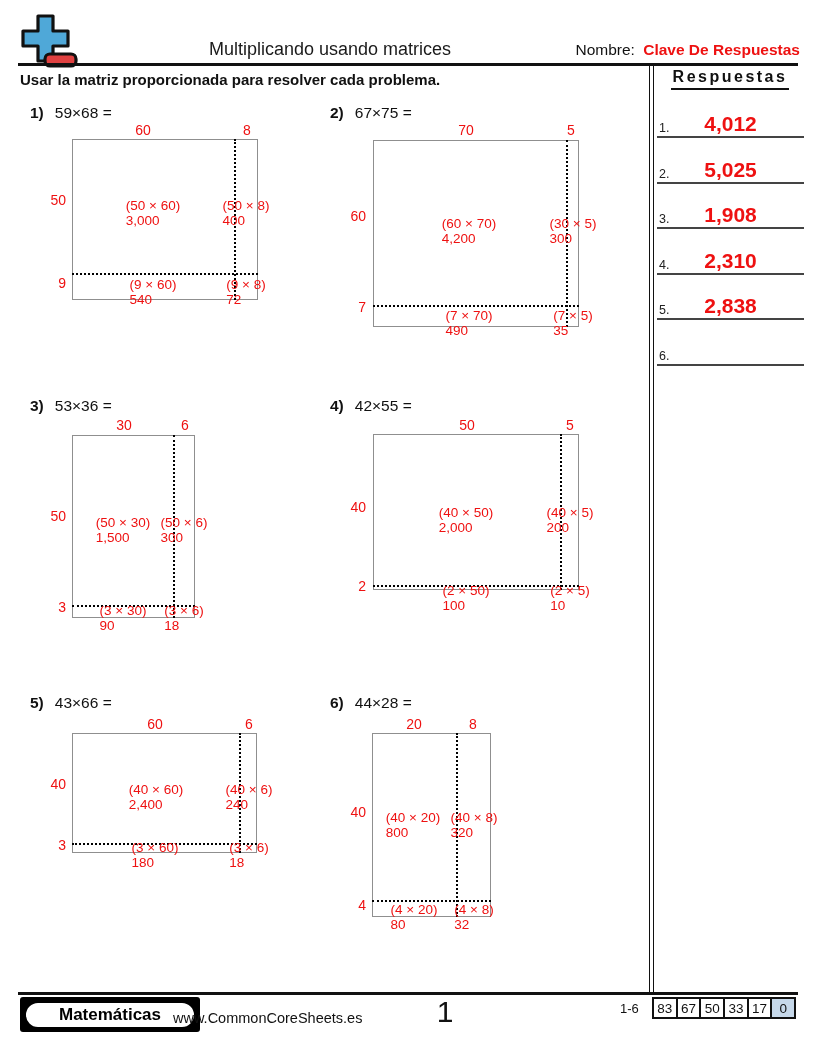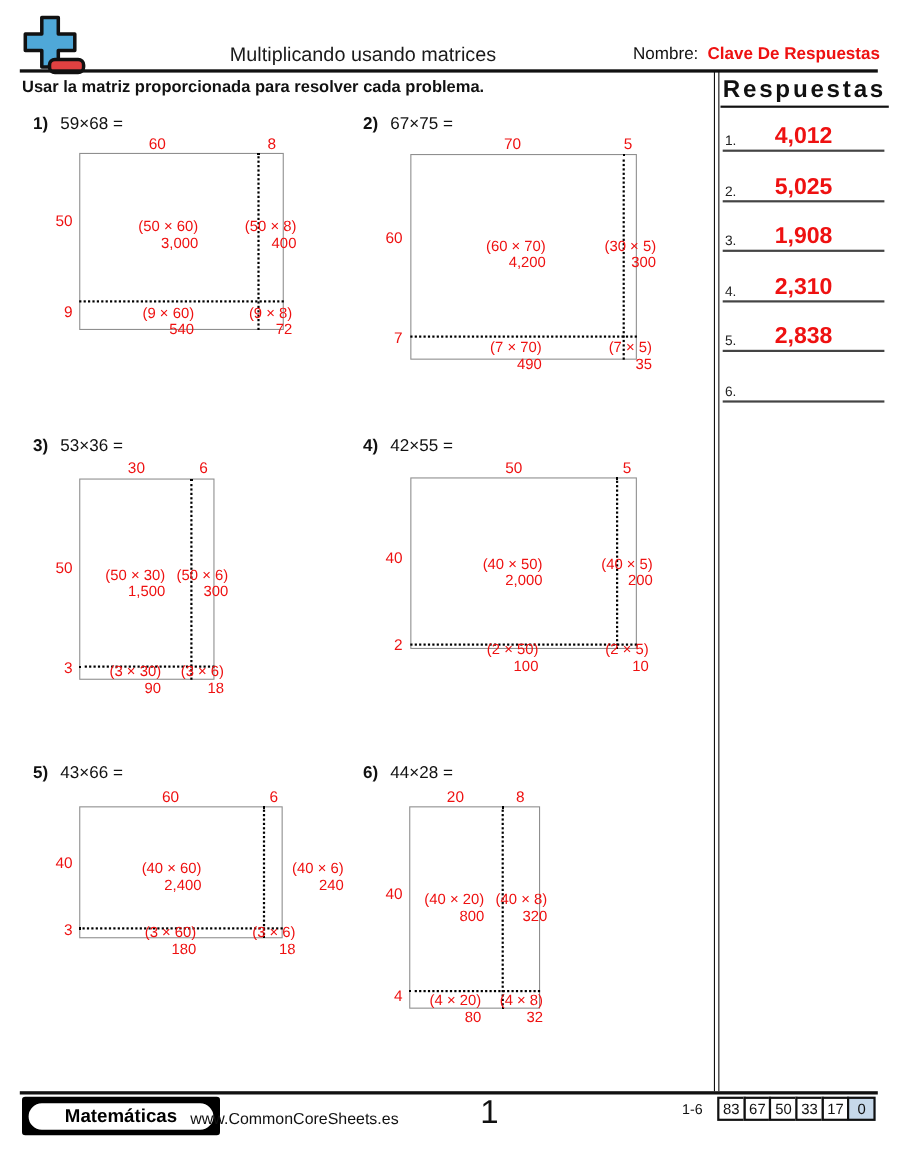--- a/index.html
+++ b/index.html
@@ -16,38 +16,38 @@
   .name-line { position:absolute; left:450px; top:41px; width:350px; text-align:right;
                font-size:15.5px; white-space:nowrap; }
   .name-value { color:var(--accent_red); font-weight:bold; margin-left:4px; }
   .rule { position:absolute; background:#111; }
   .instructions { position:absolute; left:20px; top:71px; font-size:15px; font-weight:bold; }
 
   
   .dbl-line { position:absolute; left:649px; top:65px; height:927px; width:5px;
               border-left:1.8px solid #111; border-right:1.8px solid #111; }
   .ans-title-wrap { position:absolute; left:655px; top:68px; width:150px; text-align:center; }
-  .ans-title { display:inline-block; font-size:22px; font-weight:bold; letter-spacing:2.5px;
+  .ans-title { display:inline-block; font-size:16px; font-weight:bold; letter-spacing:2.5px;
                border-bottom:2.5px solid #111; padding:0 2px 2px; }
   .ans-row { position:absolute; left:657px; width:147px; height:30px; border-bottom:2px solid #444; }
   .ans-num { position:absolute; left:2px; bottom:1px; font-size:12.5px; color:#222; }
   .ans-val { position:absolute; left:0; right:0; bottom:0; text-align:center;
              font-size:21px; font-weight:bold; color:var(--accent_red); }
 
   
   .p-header { position:absolute; font-size:15.5px; white-space:nowrap; }
   .p-num { font-weight:bold; margin-right:11px; }
   .abox { position:absolute; border:1.6px solid #8f8f8f; }
   .vdot { position:absolute; width:0; border-left:2.2px dotted #000; }
   .hdot { position:absolute; height:0; border-top:2.2px dotted #000; }
   .tl   { position:absolute; transform:translateX(-50%); color:var(--accent_red);
           font-size:14px; line-height:16px; }
   .ll   { position:absolute; transform:translate(-100%,-50%); color:var(--accent_red);
           font-size:14px; line-height:16px; }
-  .cell { position:absolute; transform:translateX(-50%); text-align:right; white-space:nowrap;
+  .cell { position:absolute; transform:translateX(-50%); text-align:left; white-space:nowrap;
           color:var(--accent_red); font-size:13.5px; line-height:15px; }
 
   
   .brand-box { position:absolute; left:20px; top:997px; width:180px; height:35px;
                background:#000; border-radius:3px; }
   .brand-pill { position:absolute; left:4px; right:4px; top:3.5px; bottom:3.5px;
                 background:#fff; border-radius:15px; border:2px solid #000;
                 display:flex; align-items:center; justify-content:center;
                 font-size:17px; font-weight:bold; color:#000; }
   .site { position:absolute; left:173px; top:1010px; font-size:14.5px; color:#111; }
@@ -234,21 +234,21 @@
   <div class="vdot" style="left:239px;top:733px;height:120px;"></div>
   <div class="hdot" style="left:72px;top:843px;width:185px;"></div>
   <div class="tl" style="left:155px;top:716px;">60</div>
   <div class="tl" style="left:249px;top:716px;">6</div>
   <div class="ll" style="left:66px;top:784px;">40</div>
   <div class="ll" style="left:66px;top:845px;">3</div>
   <div class="cell" style="left:156px;top:782px;">
     <div>(40 × 60)</div>
     <div>2,400</div>
   </div>
-  <div class="cell" style="left:249px;top:782px;margin-left:40px;">
+  <div class="cell" style="left:249px;top:782px;">
     <div>(40 × 6)</div>
     <div>240</div>
   </div>
   <div class="cell" style="left:155px;top:840px;">
     <div>(3 × 60)</div>
     <div>180</div>
   </div>
   <div class="cell" style="left:249px;top:840px;">
     <div>(3 × 6)</div>
     <div>18</div>

